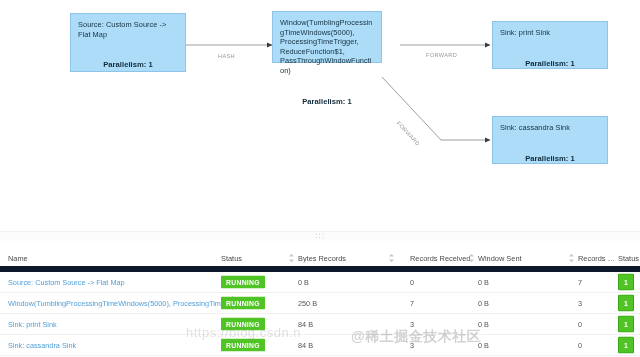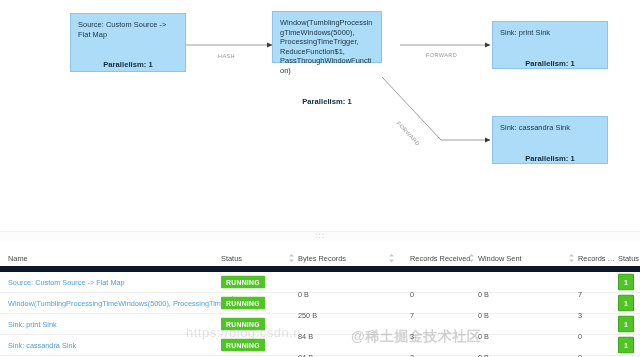--- a/index.html
+++ b/index.html
@@ -154,21 +154,21 @@
     display: inline-block;
     background: #4fc424;
     color: #ffffff;
     font-weight: bold;
     font-size: 7px;
     line-height: 9px;
     padding: 3px 5px;
     border: 1px solid #3aa615;
     border-radius: 1px;
   }
-  .num { color: #555; margin-top: 12px; }
+  .num { color: #555; }
 
   
   .row-sep {
     position: absolute;
     left: 232px;
     top: 3px;
     bottom: 3px;
     border-left: 1px dotted #c8c8c8;
   }
 

